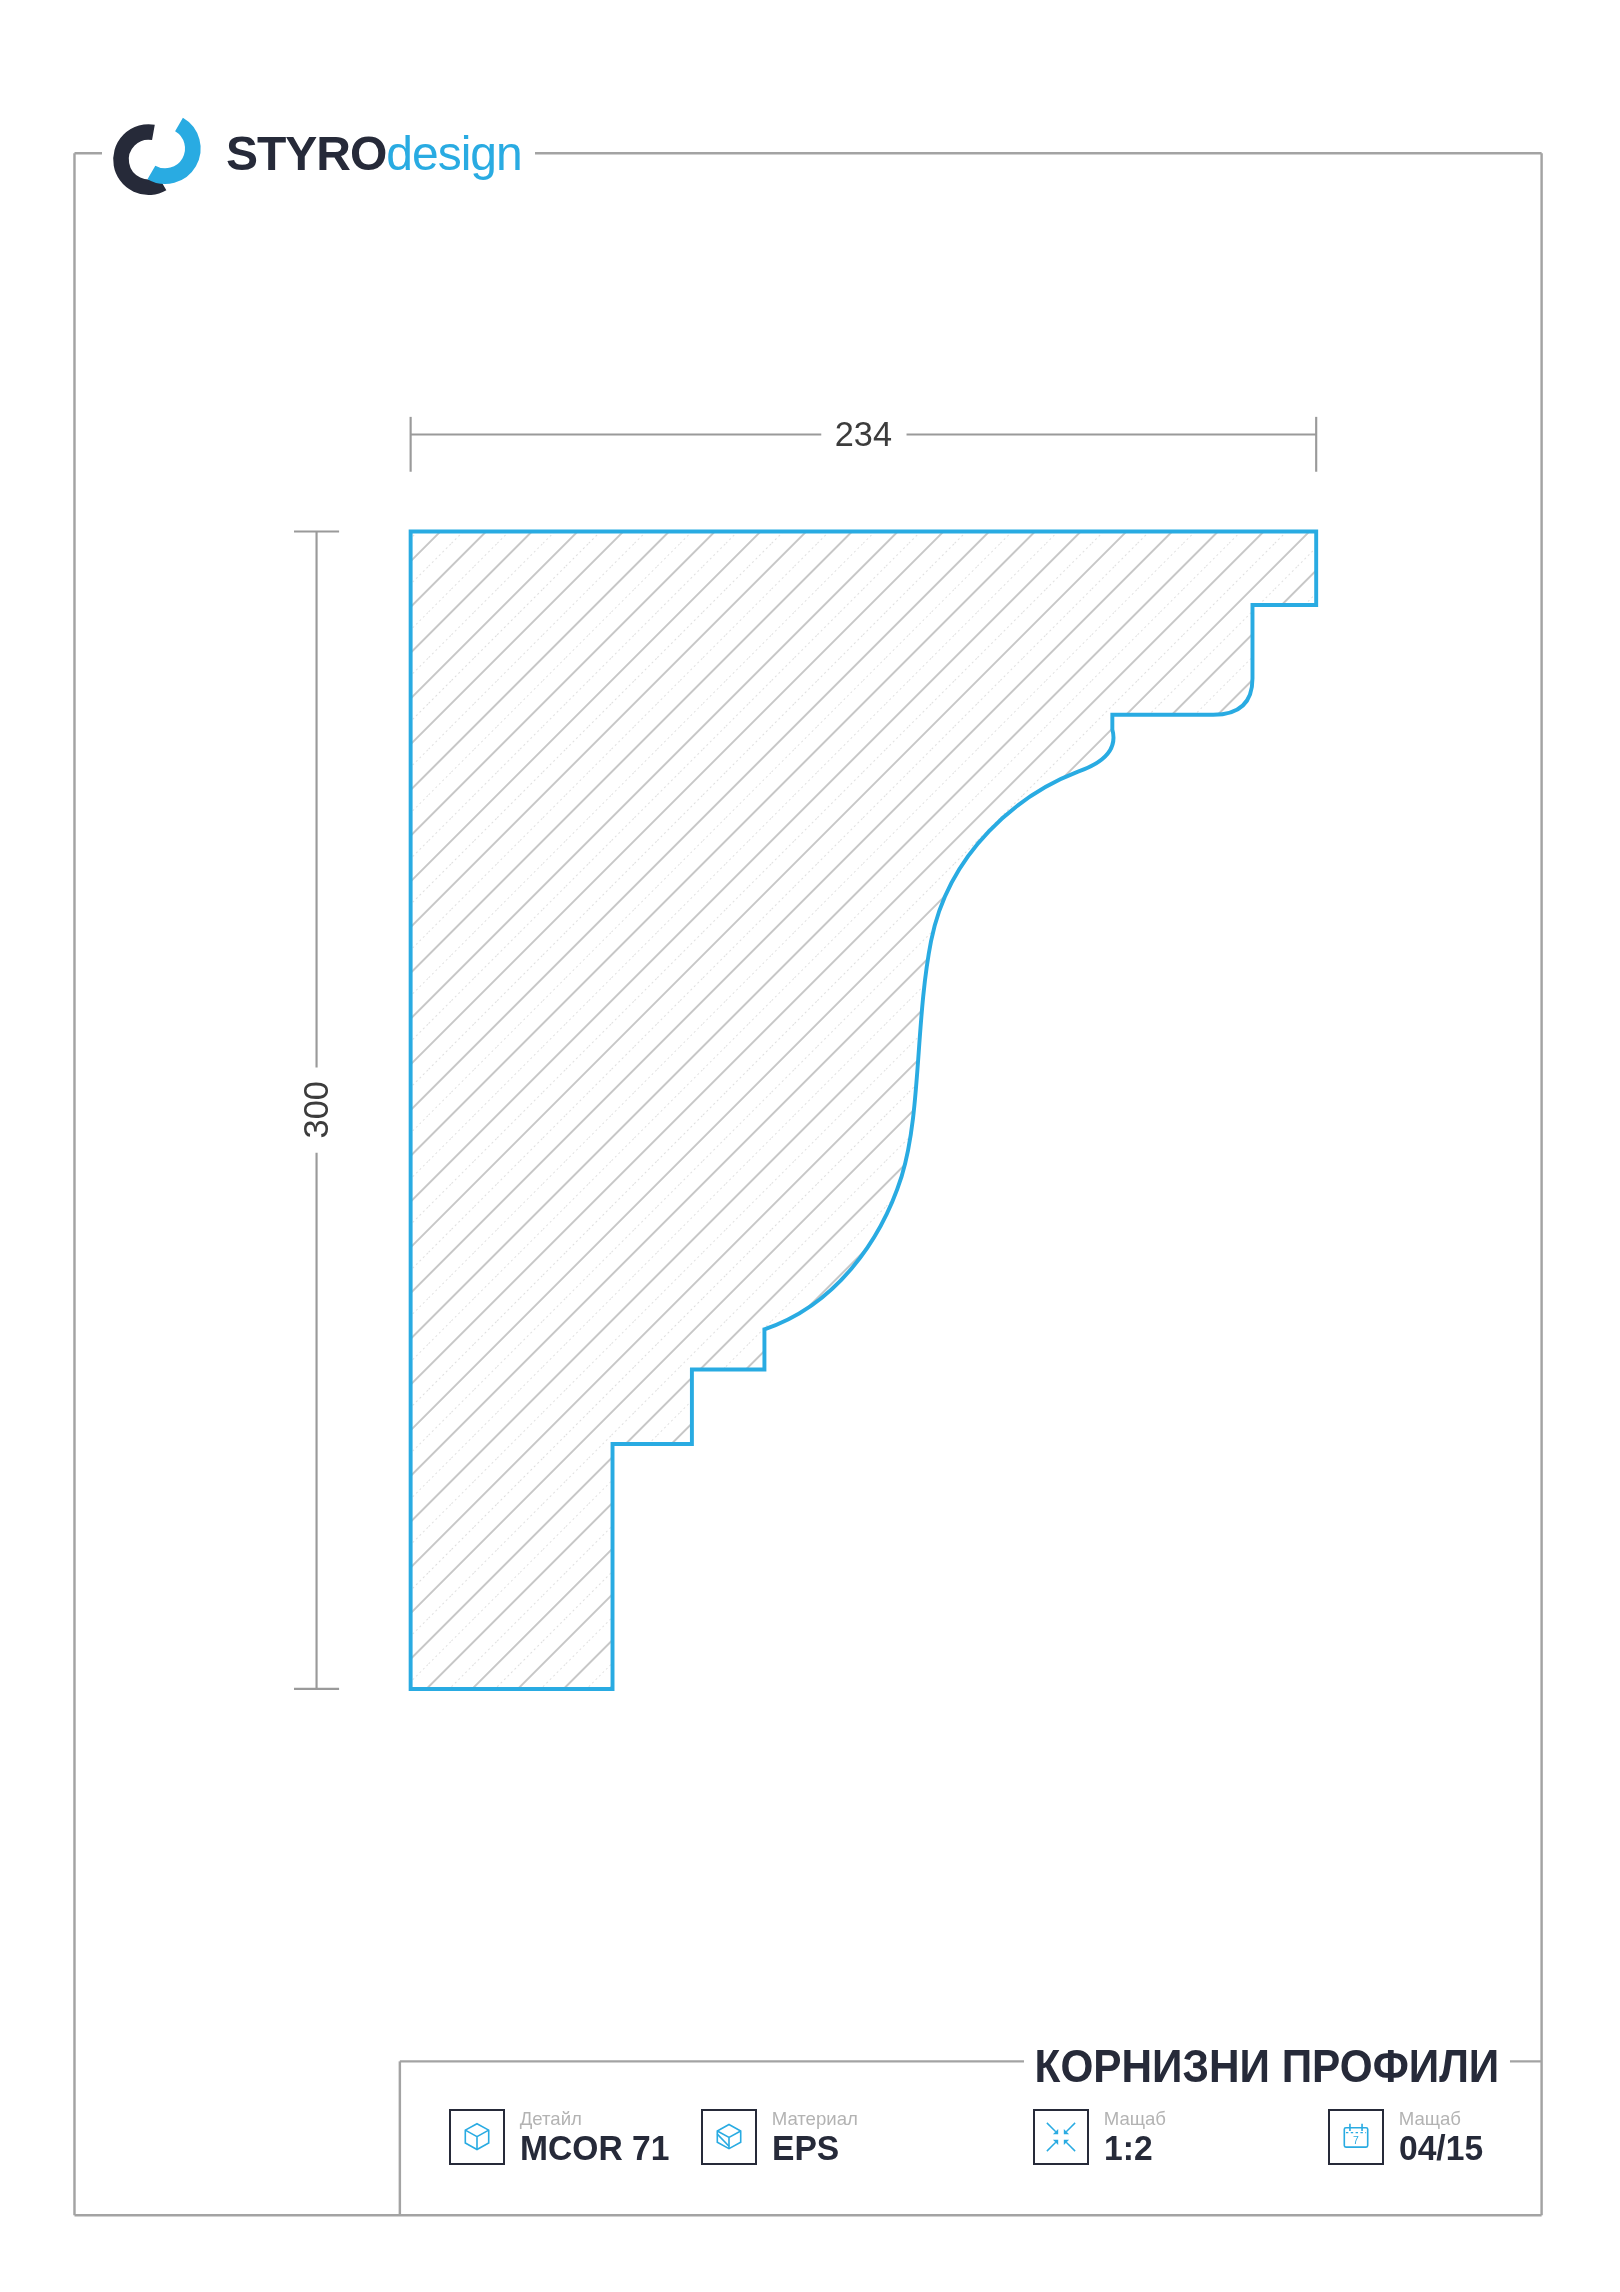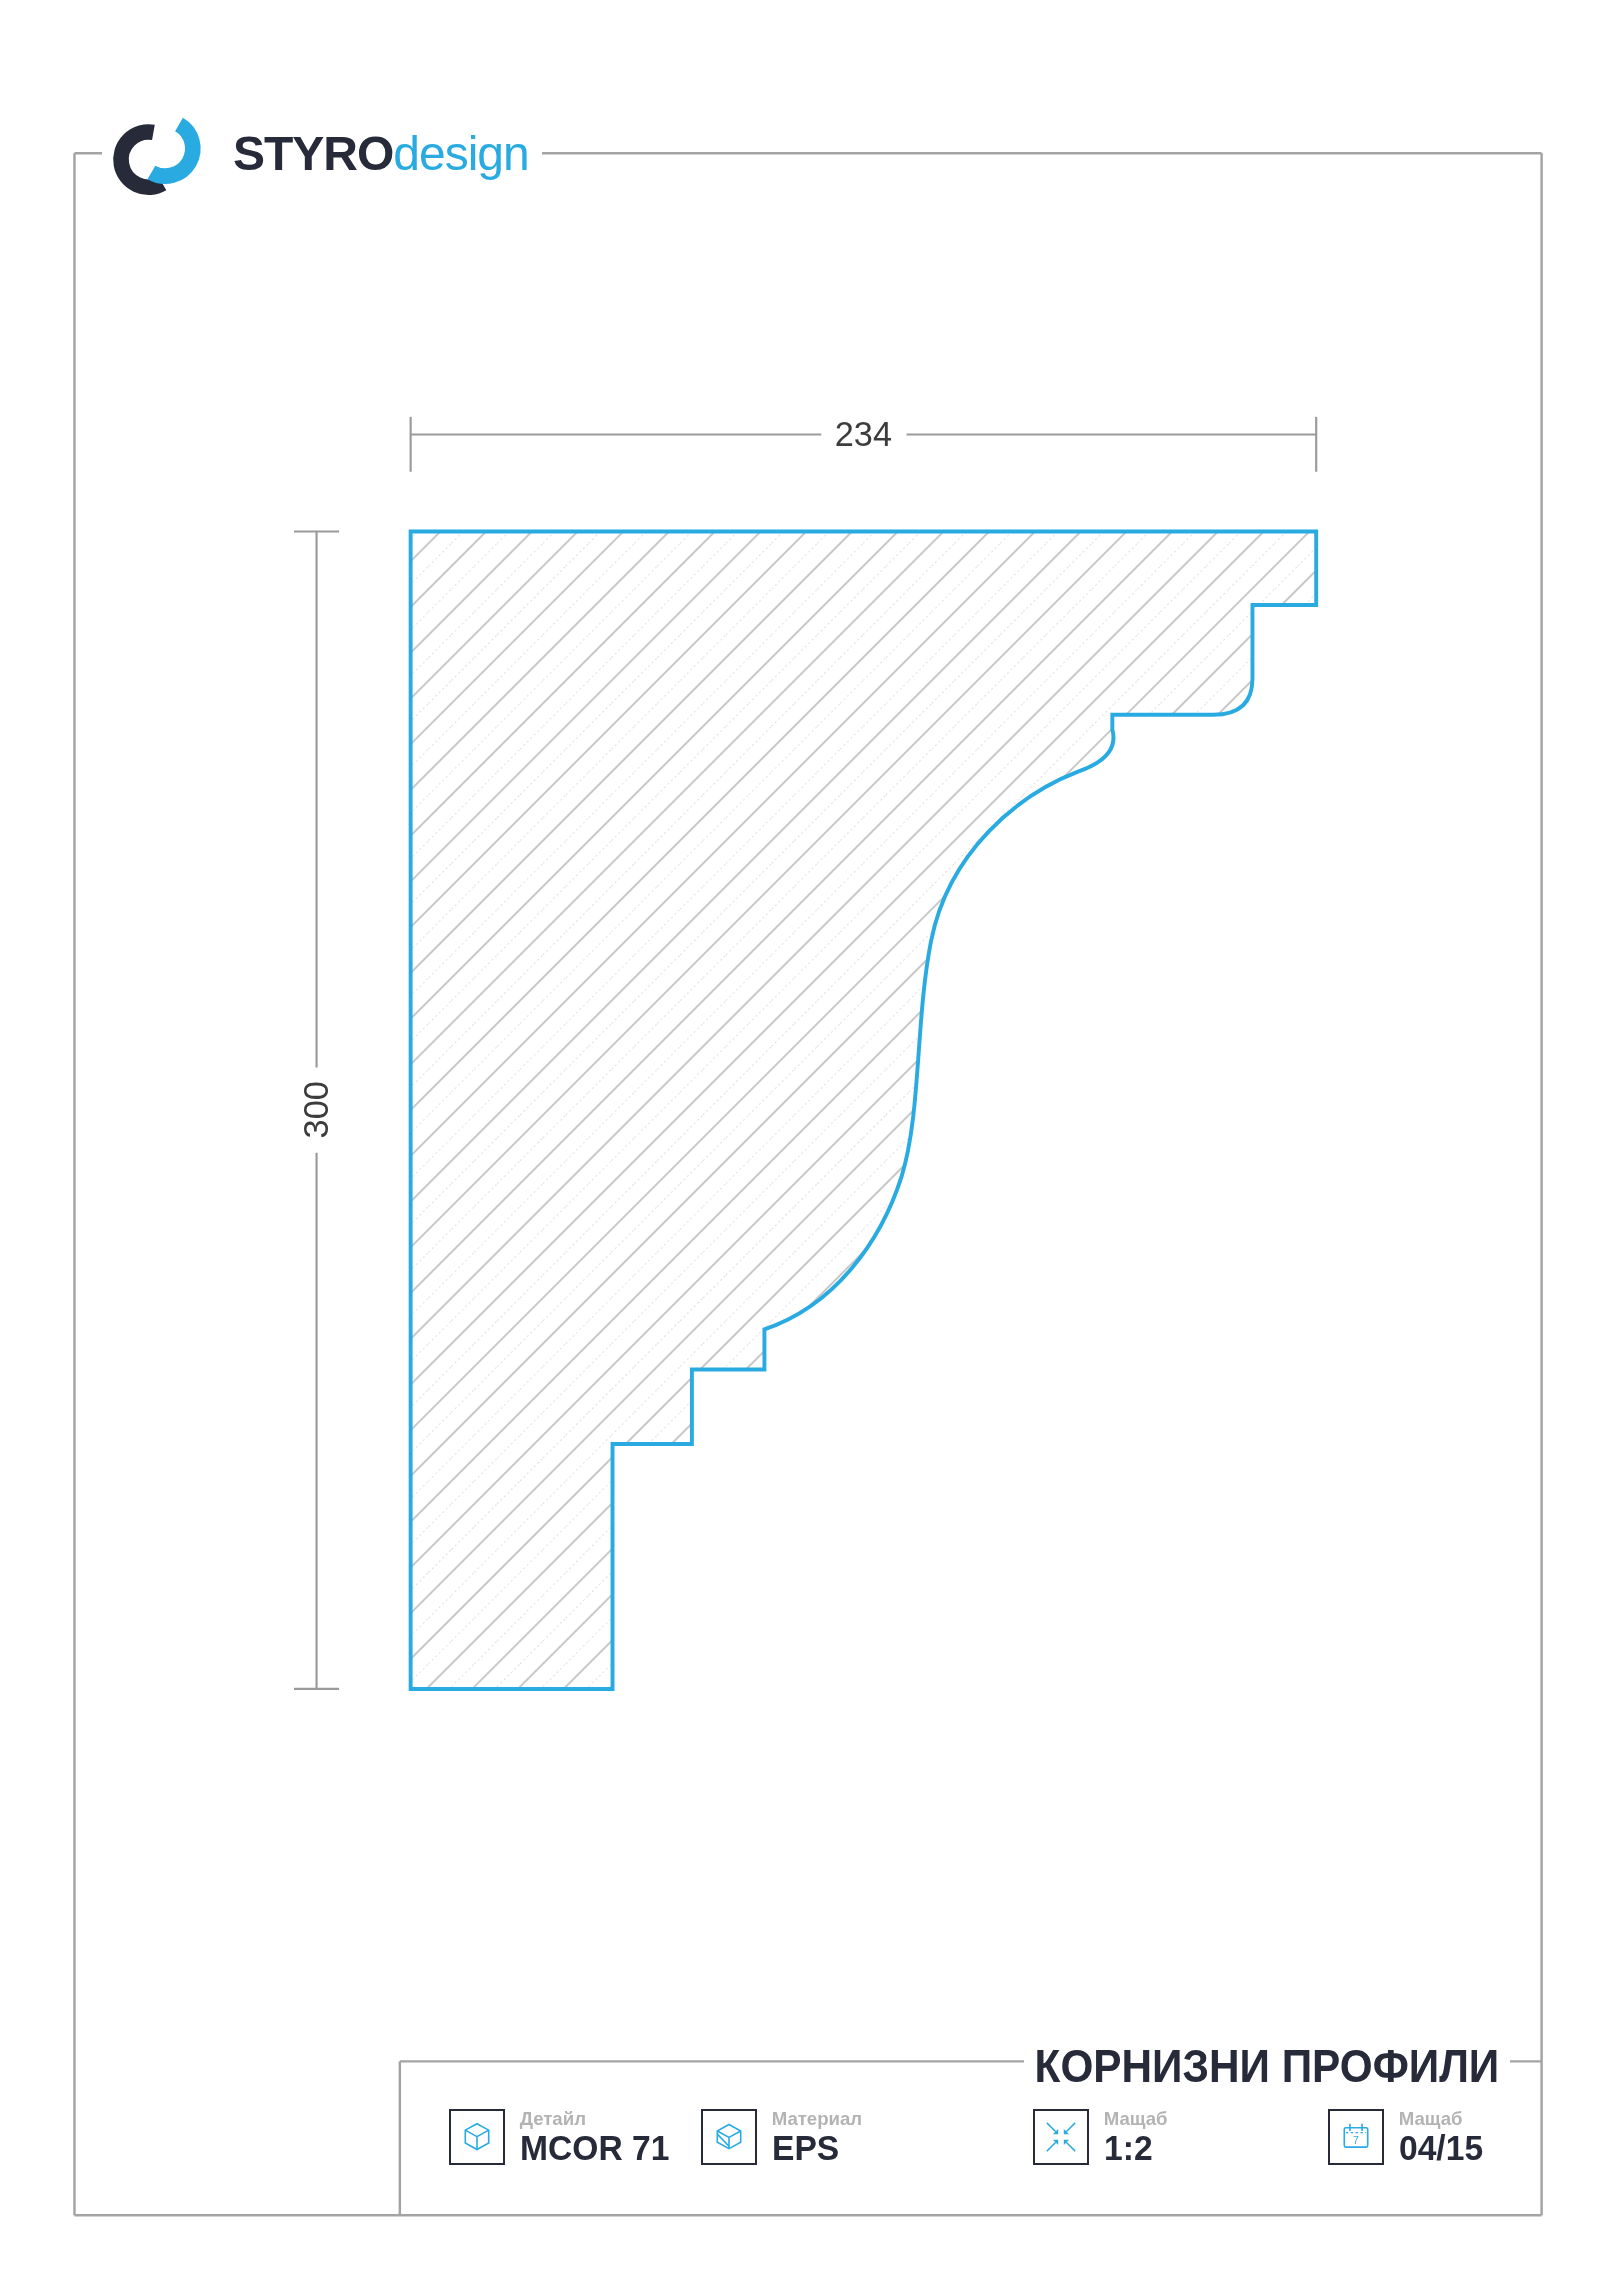--- a/index.html
+++ b/index.html
@@ -7,37 +7,37 @@
     position:relative;width:1620px;height:2293px;background:#ffffff;
     font-family:"Liberation Sans",sans-serif;overflow:hidden;
   }
   .drawing-svg{position:absolute;left:0;top:0;z-index:1;}
   
   .logo{
     position:absolute;left:102px;top:102px;z-index:2;
     display:flex;align-items:center;background:#fff;padding:5.9px 13.7px 5.9px 5.9px;
   }
   .logo-mark{width:96px;height:92px;}
-  .logo-text{margin-left:29px;font-size:48px;letter-spacing:-1px;white-space:nowrap;text-align:center;}
+  .logo-text{margin-left:22px;font-size:48px;letter-spacing:-1px;white-space:nowrap;text-align:center;}
   .logo-text .bold{font-weight:bold;color:#262a39;}
   .logo-text .light{font-weight:normal;color:#29abe2;}
   
   .footer-title{
     position:absolute;z-index:2;right:110px;top:2037px;height:57px;line-height:57px;
     background:#fff;padding:0 11.8px;font-size:47px;font-weight:bold;color:#262a39;
     transform:scaleX(.9);transform-origin:100% 50%;white-space:nowrap;letter-spacing:0px;
   }
   
   .footer-item{position:absolute;z-index:2;display:flex;align-items:flex-start;}
   .fi-box{
     width:56px;height:56px;border:2.9px solid #262a39;box-sizing:border-box;
     background:#fff;display:flex;align-items:center;justify-content:center;flex:0 0 auto;
   }
   .fi-text{margin-left:14.7px;}
-  .fi-label{font-size:18.6px;color:#b3b3b3;line-height:19.6px;font-weight:bold;}
+  .fi-label{font-size:18.6px;color:#b3b3b3;line-height:19.6px;}
   .fi-value{font-size:35px;font-weight:bold;color:#262a39;line-height:37px;
             transform:scaleX(.96);transform-origin:0 50%;white-space:nowrap;}
 </style>
 </head>
 <body>
 
 <div class="page">
 
   <svg class="drawing-svg" width="1620" height="2293" viewBox="0 0 1653 2339">
     <defs>

